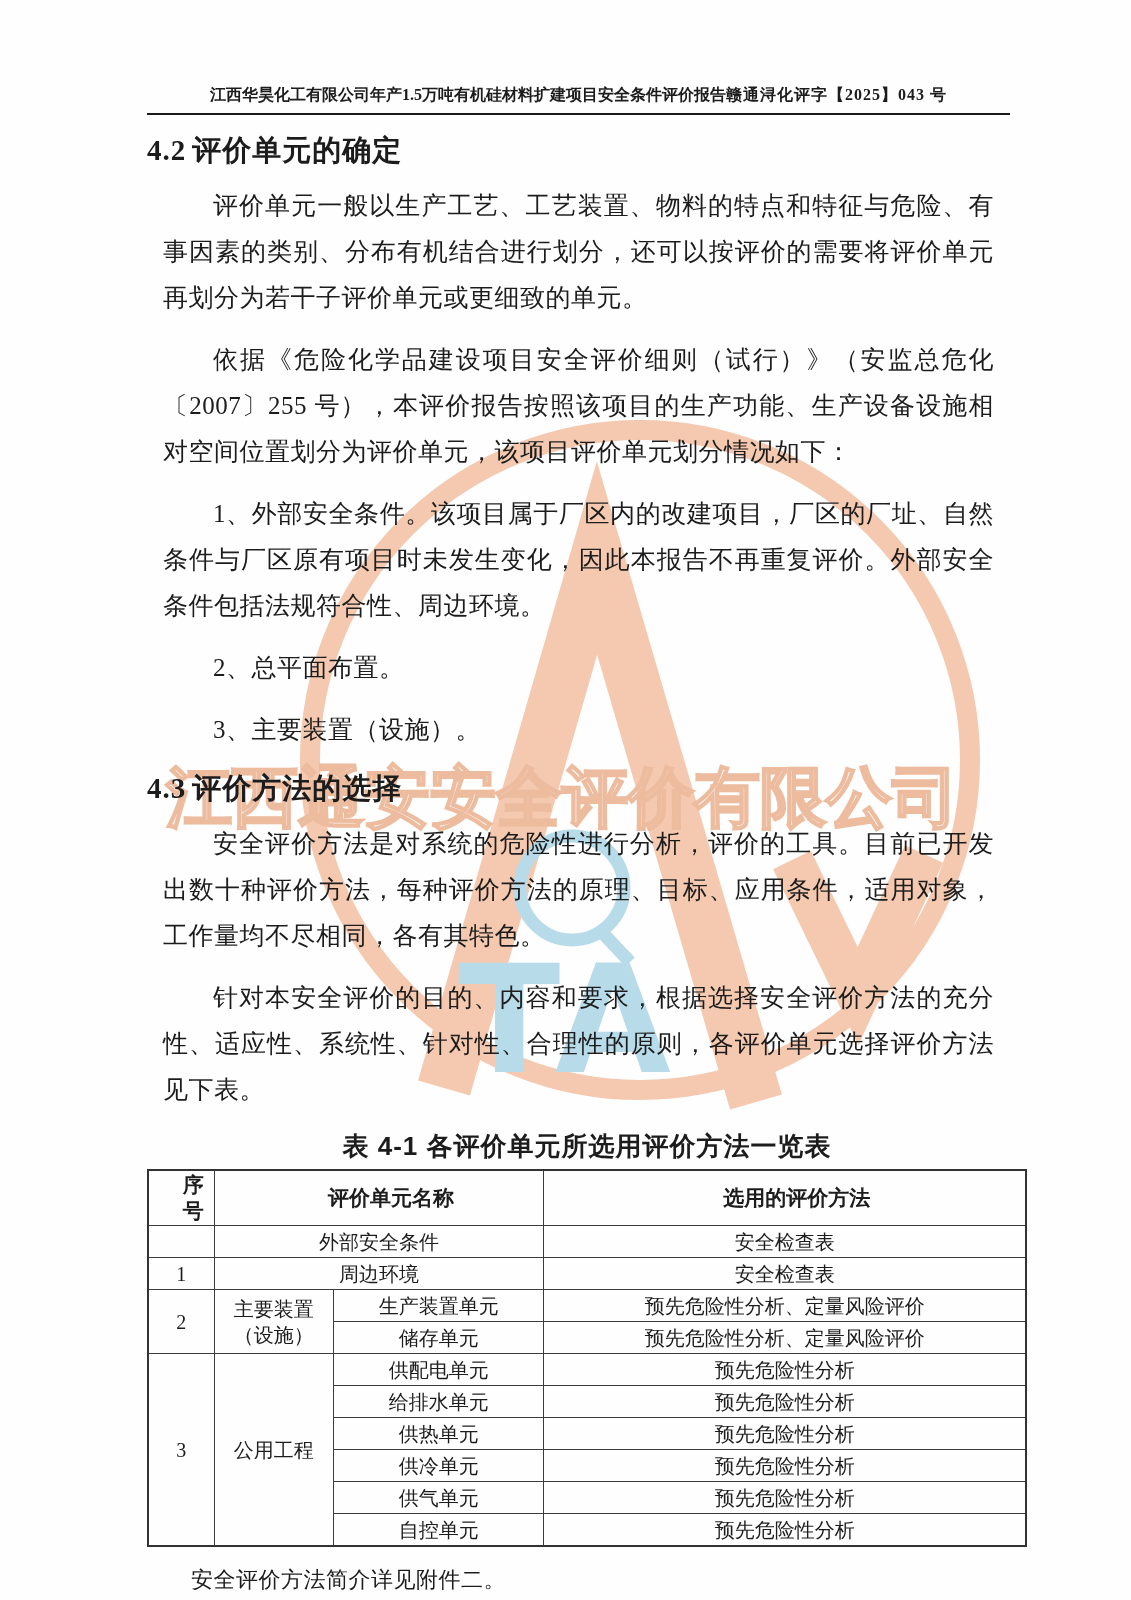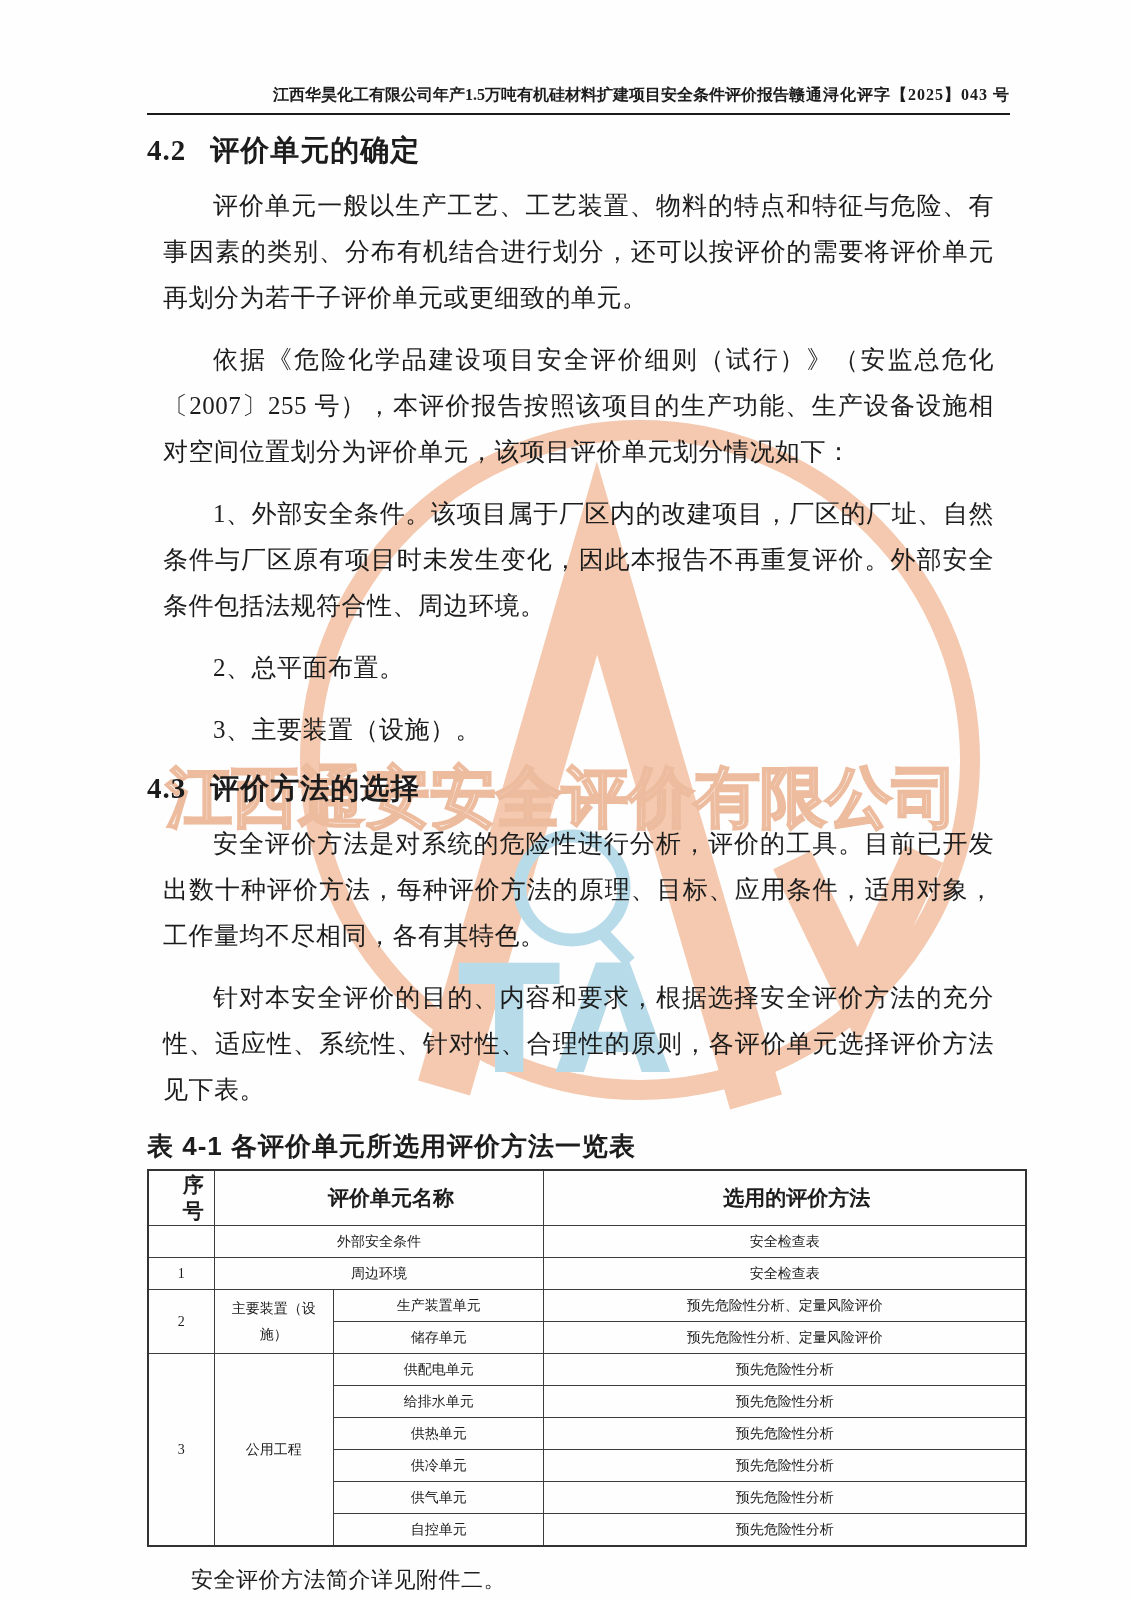--- a/index.html
+++ b/index.html
@@ -14,50 +14,50 @@
   .watermark{position:absolute;top:0;left:0;z-index:0;pointer-events:none;}
   .wm-company-text{
     font-family:"Liberation Sans","DejaVu Sans",sans-serif;
     font-weight:bold;
   }
   .content{
     position:relative;z-index:1;
     padding:84px 121px 0 147px; 
   }
   .doc-header{
-    display:flex;justify-content:flex-end;align-items:flex-end;
+    display:flex;justify-content:center;align-items:flex-end;
     font-size:16px;font-weight:bold;line-height:22px;white-space:nowrap;
   }
   .doc-header .right{letter-spacing:1px;}
   .header-rule{
     border:none;border-top:2px solid #1a1a1a;margin:7px 0 0 0;
   }
   h2.sec{
     font-size:29px;line-height:34px;margin:18px 0 6px 0;
     font-weight:bold;letter-spacing:1px;
   }
-  h2.sec .num{margin-right:24px;}
+  h2.sec .num{margin-right:6px;}
   p.body{
     font-size:25px;line-height:46px;margin:16px;
     text-align:justify;text-indent:2em;letter-spacing:0.5px;
   }
   .table-title{
     font-family:"Liberation Sans","DejaVu Sans",sans-serif;
-    font-size:26px;font-weight:bold;text-align:left;
+    font-size:26px;font-weight:bold;text-align:center;
     width:880px;margin:12px 0 6px 0;line-height:34px;letter-spacing:1px;
   }
   table.eval{
     border-collapse:collapse;width:880px;table-layout:fixed;
     border:2px solid #333;
     background:transparent;
   }
   table.eval td{
     border:1px solid #3c3c3c;
     text-align:center;vertical-align:middle;
-    font-size:14px;line-height:26px;height:29px;padding:1px 4px;
+    font-size:20px;line-height:26px;height:29px;padding:1px 4px;
     overflow:hidden;
   }
   table.eval tr.thead td{font-weight:bold;font-size:21px;height:30px;padding-left:28px;}
   col.c-no{width:66px;}
   col.c-group{width:119px;}
   col.c-unit{width:210px;}
   col.c-method{width:481px;}
   p.closing{
     font-size:22px;line-height:46px;margin:10px 0 0 0;text-indent:2em;letter-spacing:0.5px;
   }

